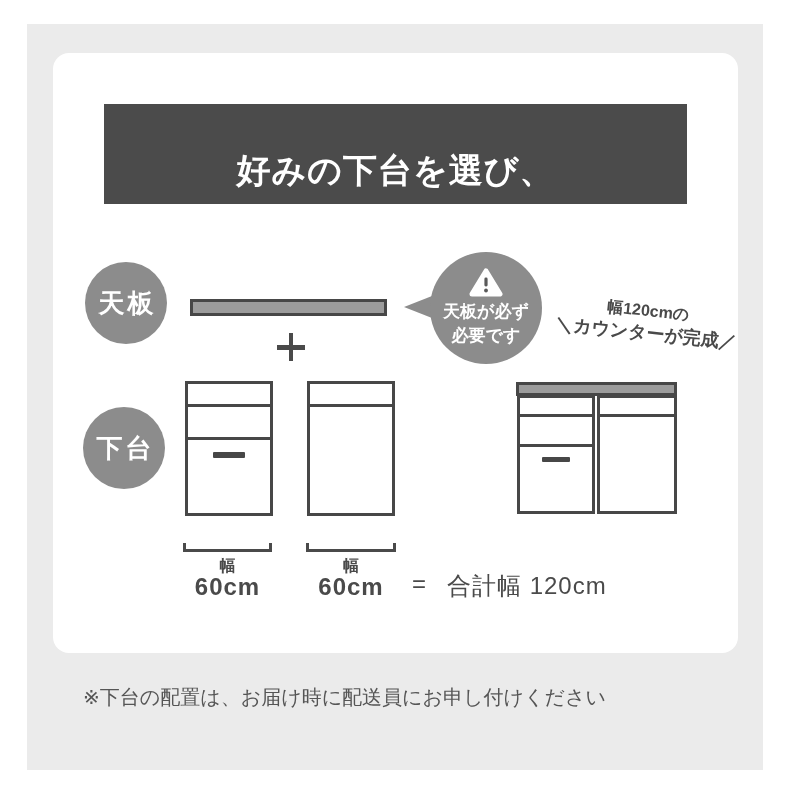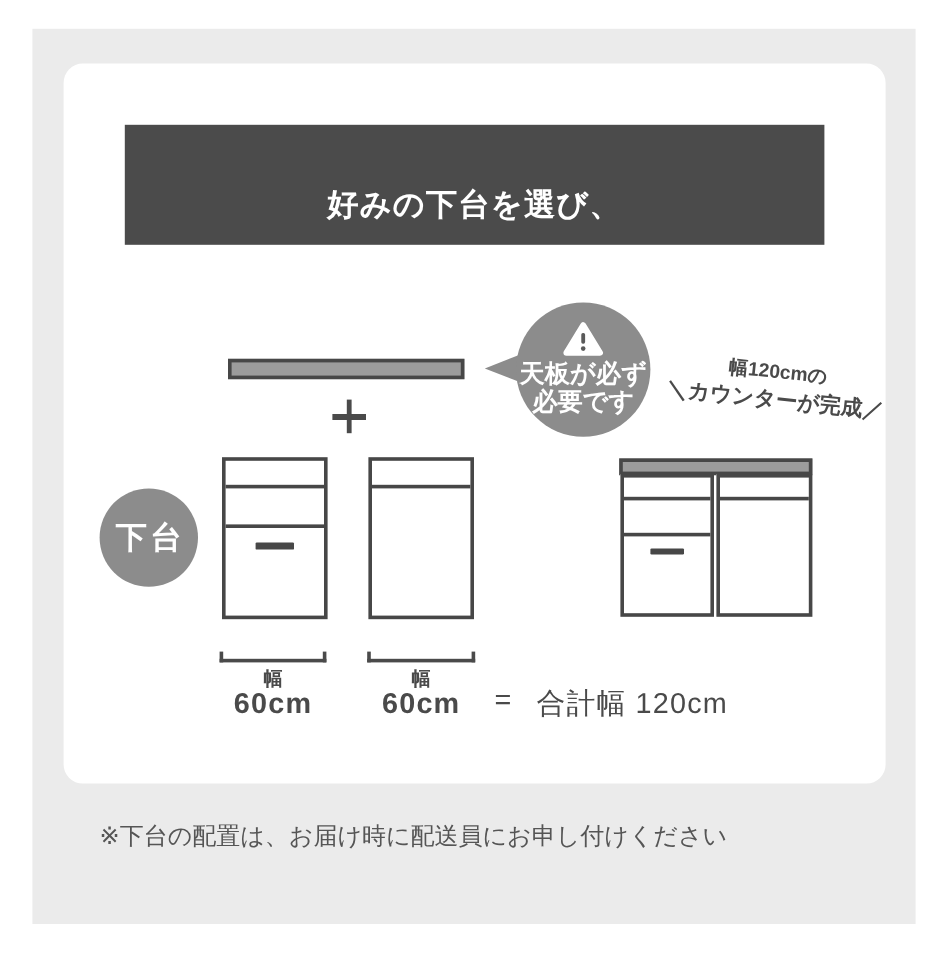--- a/index.html
+++ b/index.html
@@ -8,38 +8,38 @@
   }
   *{margin:0;padding:0;box-sizing:border-box;font-family:"Liberation Sans","DejaVu Sans",sans-serif;}
   body{background:#fff;}
   .page{position:relative;width:790px;height:800px;background:#fff;overflow:hidden;}
   .gray-band{position:absolute;left:27px;top:24px;width:736px;height:746px;background:var(--band);}
   .white-card{position:absolute;left:53px;top:53px;width:685px;height:600px;background:var(--card);border-radius:16px;}
   .abs{position:absolute;}
   
   .banner{left:104px;top:104px;width:583px;height:100px;background:var(--banner_bg);
     display:flex;flex-direction:column;align-items:center;justify-content:center;}
-  .banner div{color:#fff;font-size:26px;font-weight:bold;line-height:40px;letter-spacing:1px;white-space:nowrap;margin-top:32px;}
+  .banner div{color:#fff;font-size:34px;font-weight:bold;line-height:40px;letter-spacing:1px;white-space:nowrap;margin-top:32px;}
   
   .gcircle{background:var(--circle);border-radius:50%;display:flex;align-items:center;justify-content:center;
     color:#fff;font-size:26px;font-weight:bold;letter-spacing:3px;text-indent:3px;}
   .tenban-circle{left:85px;top:262px;width:82px;height:82px;}
   .shitadai-circle{left:83px;top:407px;width:82px;height:82px;text-align:right;}
   
   .top-bar{left:190px;top:299px;width:197px;height:17px;background:var(--bar_fill);border:3px solid var(--outline);}
   
   .plus{left:277px;top:333px;width:28px;height:28px;}
   .plus::before{content:"";position:absolute;left:0;top:12px;width:28px;height:4.5px;background:var(--text_dark);}
   .plus::after{content:"";position:absolute;left:11.8px;top:0;width:4.5px;height:28px;background:var(--text_dark);}
   
   .bubble{left:430px;top:252px;width:112px;height:112px;background:var(--circle);border-radius:50%;
     display:flex;flex-direction:column;align-items:center;justify-content:center;}
   .bubble-tail{left:404px;top:296px;width:0;height:0;border-top:11px solid transparent;
     border-bottom:11px solid transparent;border-right:28px solid var(--circle);}
-  .bubble-text{color:#fff;font-size:21px;font-weight:bold;line-height:24px;text-align:center;white-space:nowrap;}
+  .bubble-text{color:#fff;font-size:17px;font-weight:bold;line-height:24px;text-align:center;white-space:nowrap;}
   .warn-svg{display:block;margin-bottom:2px;}
   
   .annotation{left:556px;top:300px;width:182px;text-align:center;transform:rotate(6deg);
     color:var(--text_dark);white-space:nowrap;}
   .annotation .a1{font-size:16px;font-weight:bold;line-height:21px;}
   .annotation .a2{font-size:18px;font-weight:bold;line-height:25px;}
   
   .cab{position:absolute;background:#fff;border:3px solid var(--outline);}
   .cab-row{border-bottom:3px solid var(--outline);}
   .handle{background:var(--outline);border-radius:1px;margin:12px auto 0;}
@@ -74,20 +74,23 @@
 <body>
 
 <div class="page">
   <div class="gray-band"></div>
   <div class="white-card"></div>
 
   <div class="abs banner">
     <div>好みの下台を選び、</div>
   </div>
 
+  <div class="abs gcircle tenban-circle">
+    <span>天板</span>
+  </div>
   <div class="abs top-bar"></div>
   <div class="abs plus"></div>
 
   <div class="abs bubble-tail"></div>
   <div class="abs bubble">
     <svg class="warn-svg" width="34" height="30" viewBox="0 0 34 30">
       <polygon points="17,3 31,26 3,26" fill="#ffffff" stroke="#ffffff" stroke-width="5" stroke-linejoin="round"></polygon>
       <rect x="15.4" y="9.5" width="3.2" height="9" rx="1.4" fill="#5a5a5a"></rect>
       <circle cx="17" cy="22.5" r="1.9" fill="#5a5a5a"></circle>
     </svg>

